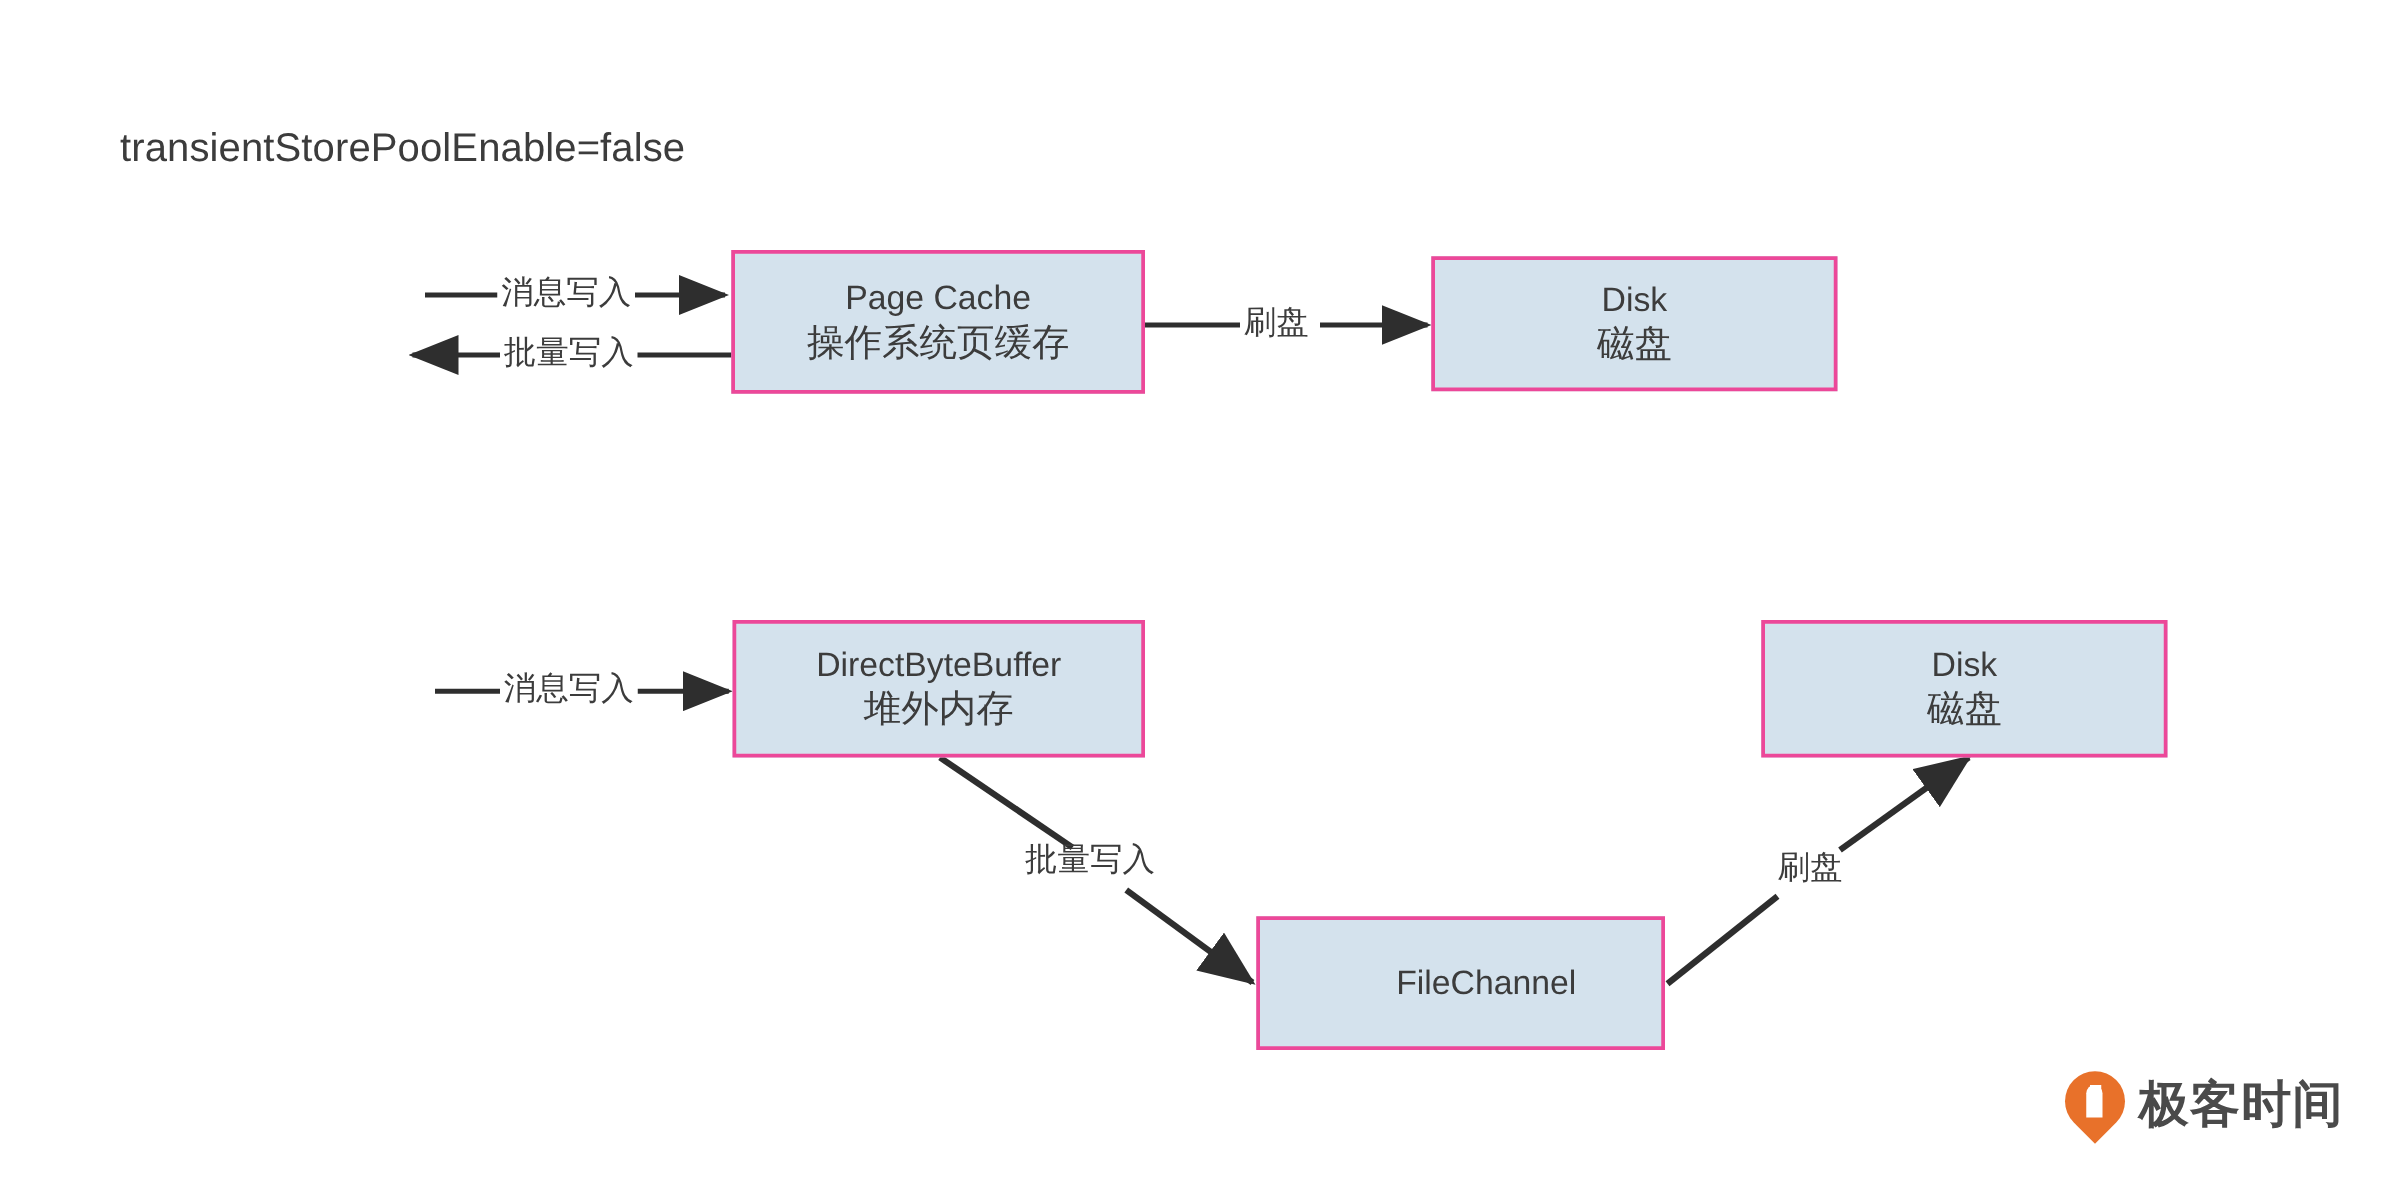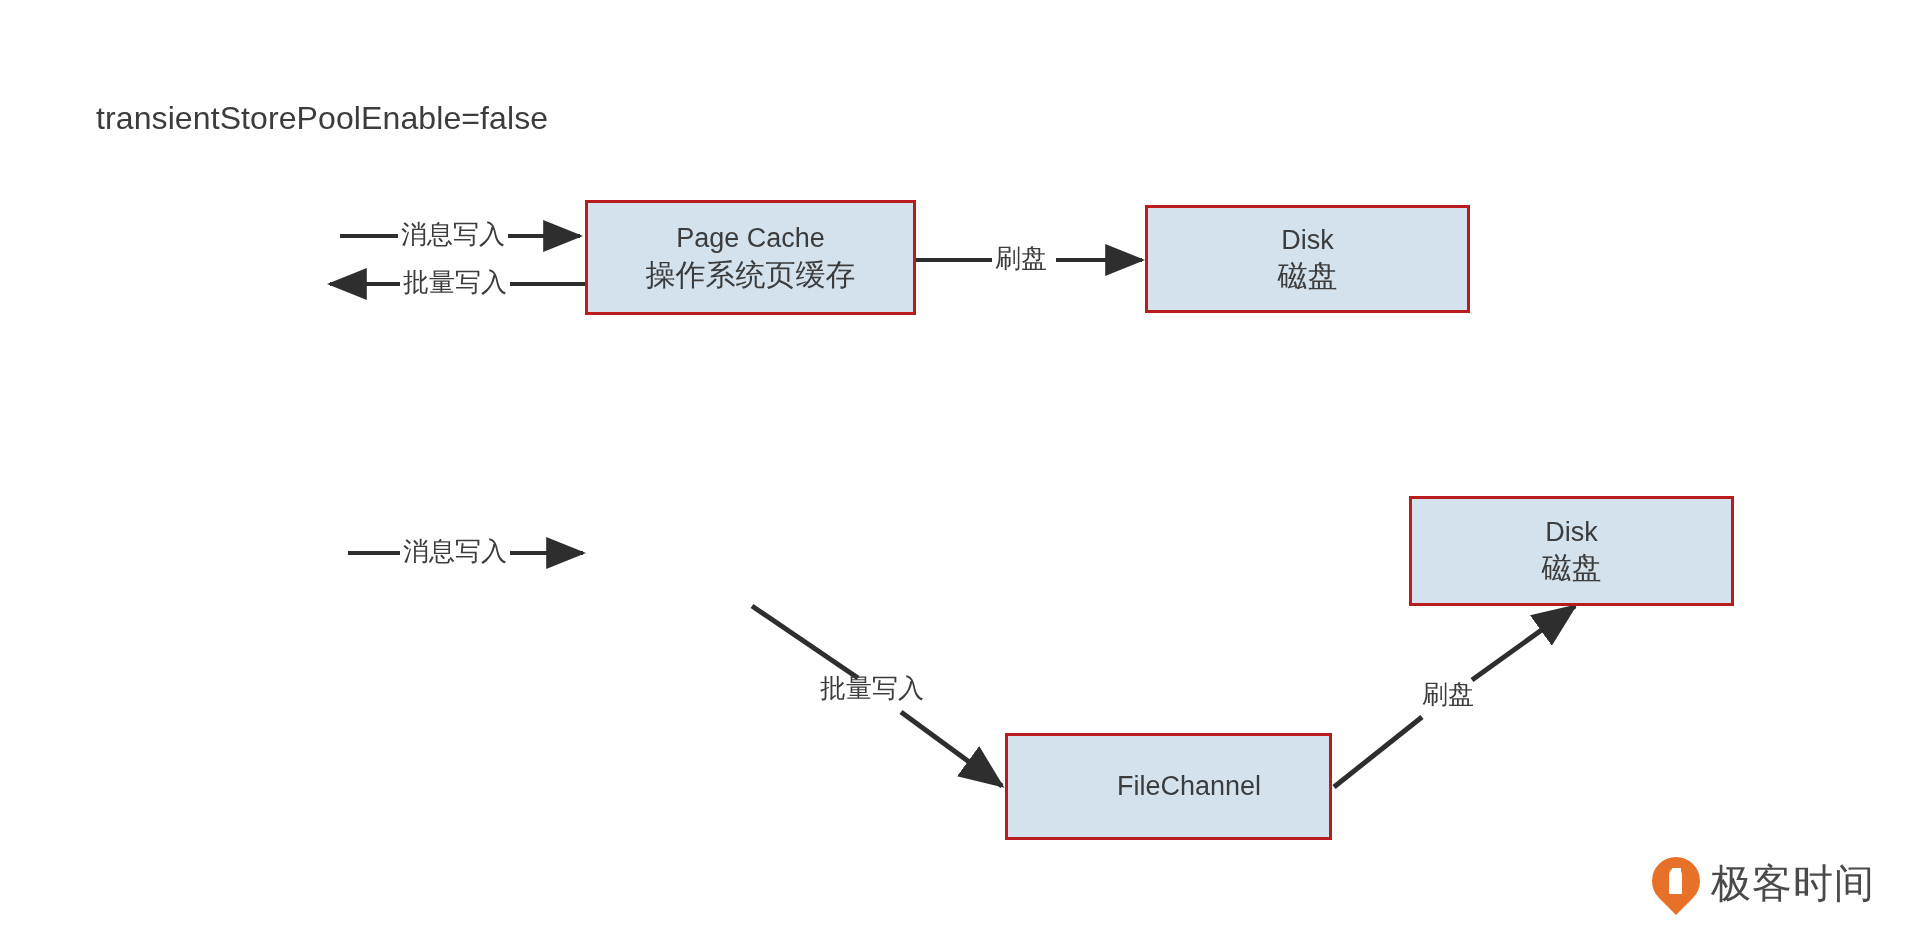--- a/index.html
+++ b/index.html
@@ -31,21 +31,21 @@
     position: absolute;
     font-size: 32px;
     color: #3c3c3c;
     letter-spacing: 0.1px;
     white-space: nowrap;
   }
   .node-box {
     position: absolute;
     box-sizing: border-box;
     background: #d4e2ed;
-    border: 3px solid #b91c1c;
+    border: 3px solid #ec4899;
     display: flex;
     flex-direction: column;
     align-items: center;
     justify-content: center;
     line-height: 1.28;
   }
   .node-line {
     font-size: 27px;
     color: #3c3c3c;
     white-space: nowrap;
@@ -104,21 +104,21 @@
     position: absolute;
     left: 20px;
     top: 11px;
     width: 9px;
     height: 20px;
     background: #ffffff;
   }
   #geektime-logo .wordmark {
     font-family: "DejaVu Sans", "Liberation Sans", sans-serif;
     font-size: 40px;
-    font-weight: 400;
+    font-weight: 700;
     color: #4a4a4a;
     letter-spacing: 1px;
     white-space: nowrap;
   }
 </style>
 </head>
 <body>
 
 <div id="canvas">
 
@@ -175,20 +175,24 @@
     <div class="node-line cn">磁盘</div>
   </div>
 
   <div class="edge-label" style="left:398px; top:220px;">消息写入</div>
 
   <div class="edge-label" style="left:400px; top:268px;">批量写入</div>
 
   <div class="edge-label" style="left:992px; top:244px;">刷盘</div>
 
 
+  <div class="node-box" style="left:586px; top:496px; width:330px; height:110px;">
+    <div class="node-line">DirectByteBuffer</div>
+    <div class="node-line cn">堆外内存</div>
+  </div>
 
   <div class="node-box" style="left:1409px; top:496px; width:325px; height:110px;">
     <div class="node-line">Disk</div>
     <div class="node-line cn">磁盘</div>
   </div>
 
   <div class="node-box" style="left:1005px; top:733px; width:327px; height:107px;padding-left:41px;">
     <div class="node-line">FileChannel</div>
   </div>
 

